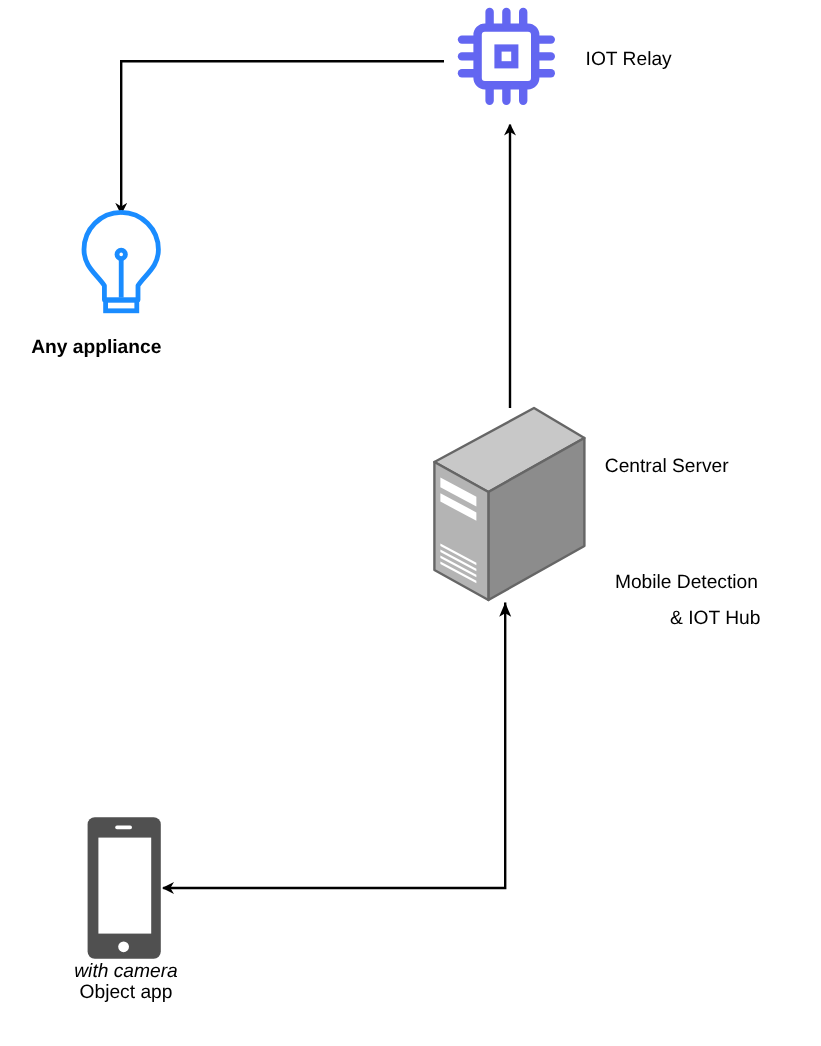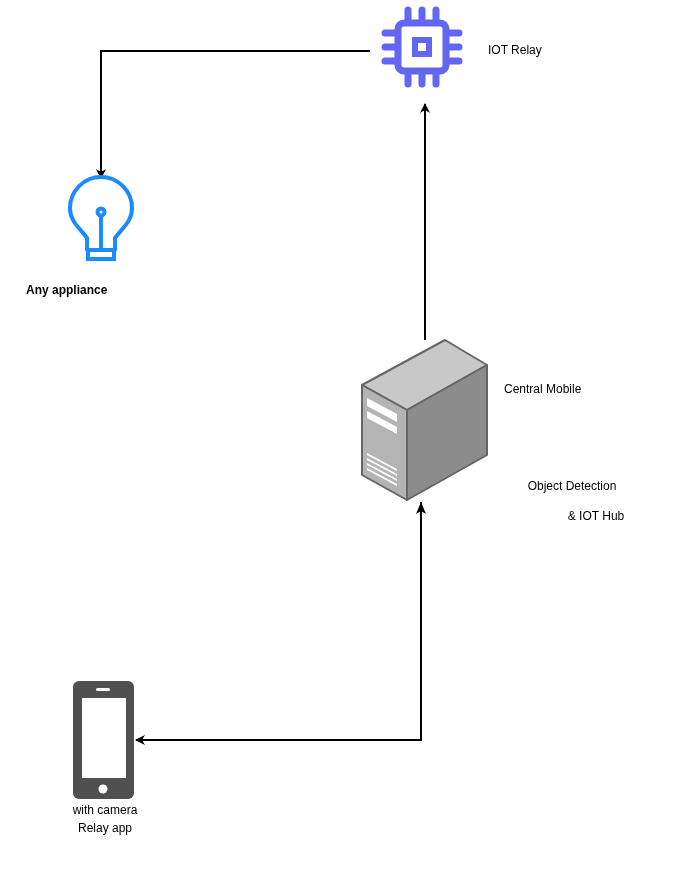--- a/index.html
+++ b/index.html
@@ -1,19 +1,19 @@
 <!DOCTYPE html>
 <html><head>
 <meta charset="utf-8">
 <style>
   html, body { margin: 0; padding: 0; background: #ffffff; }
   body { width: 684px; height: 872px; position: relative; overflow: hidden;
          font-family: "Liberation Sans", sans-serif; color: #000; }
   svg.canvas { position: absolute; left: 0; top: 0; }
-  .label { position: absolute; font-size: 12px; line-height: 30px; white-space: nowrap; }
+  .label { position: absolute; font-size: 16px; line-height: 30px; white-space: nowrap; }
   .center { text-align: center; }
 </style>
 </head>
 <body>
 
 <svg class="canvas" width="684" height="872" viewBox="0 0 684 872">
   <defs>
     <marker id="arrow" markerWidth="10" markerHeight="10" refX="9" refY="5" orient="auto" markerUnits="userSpaceOnUse">
       <path d="M0,0 L10,5 L0,10 L3,5 Z" fill="#000"></path>
     </marker>
@@ -66,17 +66,17 @@
   <g>
     <rect x="73" y="681" width="61" height="118" rx="6" fill="#505050"></rect>
     <rect x="82" y="698" width="44" height="80" fill="#ffffff"></rect>
     <rect x="96" y="688" width="14" height="3" rx="1.5" fill="#ffffff"></rect>
     <circle cx="103" cy="789" r="4.5" fill="#ffffff"></circle>
   </g>
 </svg>
 
 <div class="label" style="left:488px; top:35px;">IOT Relay</div>
 <div class="label" style="left:26px; top:275px;font-weight:bold;">Any appliance</div>
-<div class="label" style="left:504px; top:374px;">Central Mobile</div>
-<div class="label center" style="left:472px; top:471px; width:200px;">Object Detection</div>
+<div class="label" style="left:504px; top:374px;">Central Server</div>
+<div class="label center" style="left:472px; top:471px; width:200px;">Mobile Detection</div>
 <div class="label center" style="left:496px; top:501px; width:200px;">&amp; IOT Hub</div>
-<div class="label center" style="left:5px; top:813px; width:200px;">Relay app</div>
-<div class="label center" style="left:5px; top:795px; width:200px;">with camera</div>
+<div class="label center" style="left:5px; top:813px; width:200px;">Object app</div>
+<div class="label center" style="left:5px; top:795px; width:200px;font-style:italic;">with camera</div>
 
 </body></html>

